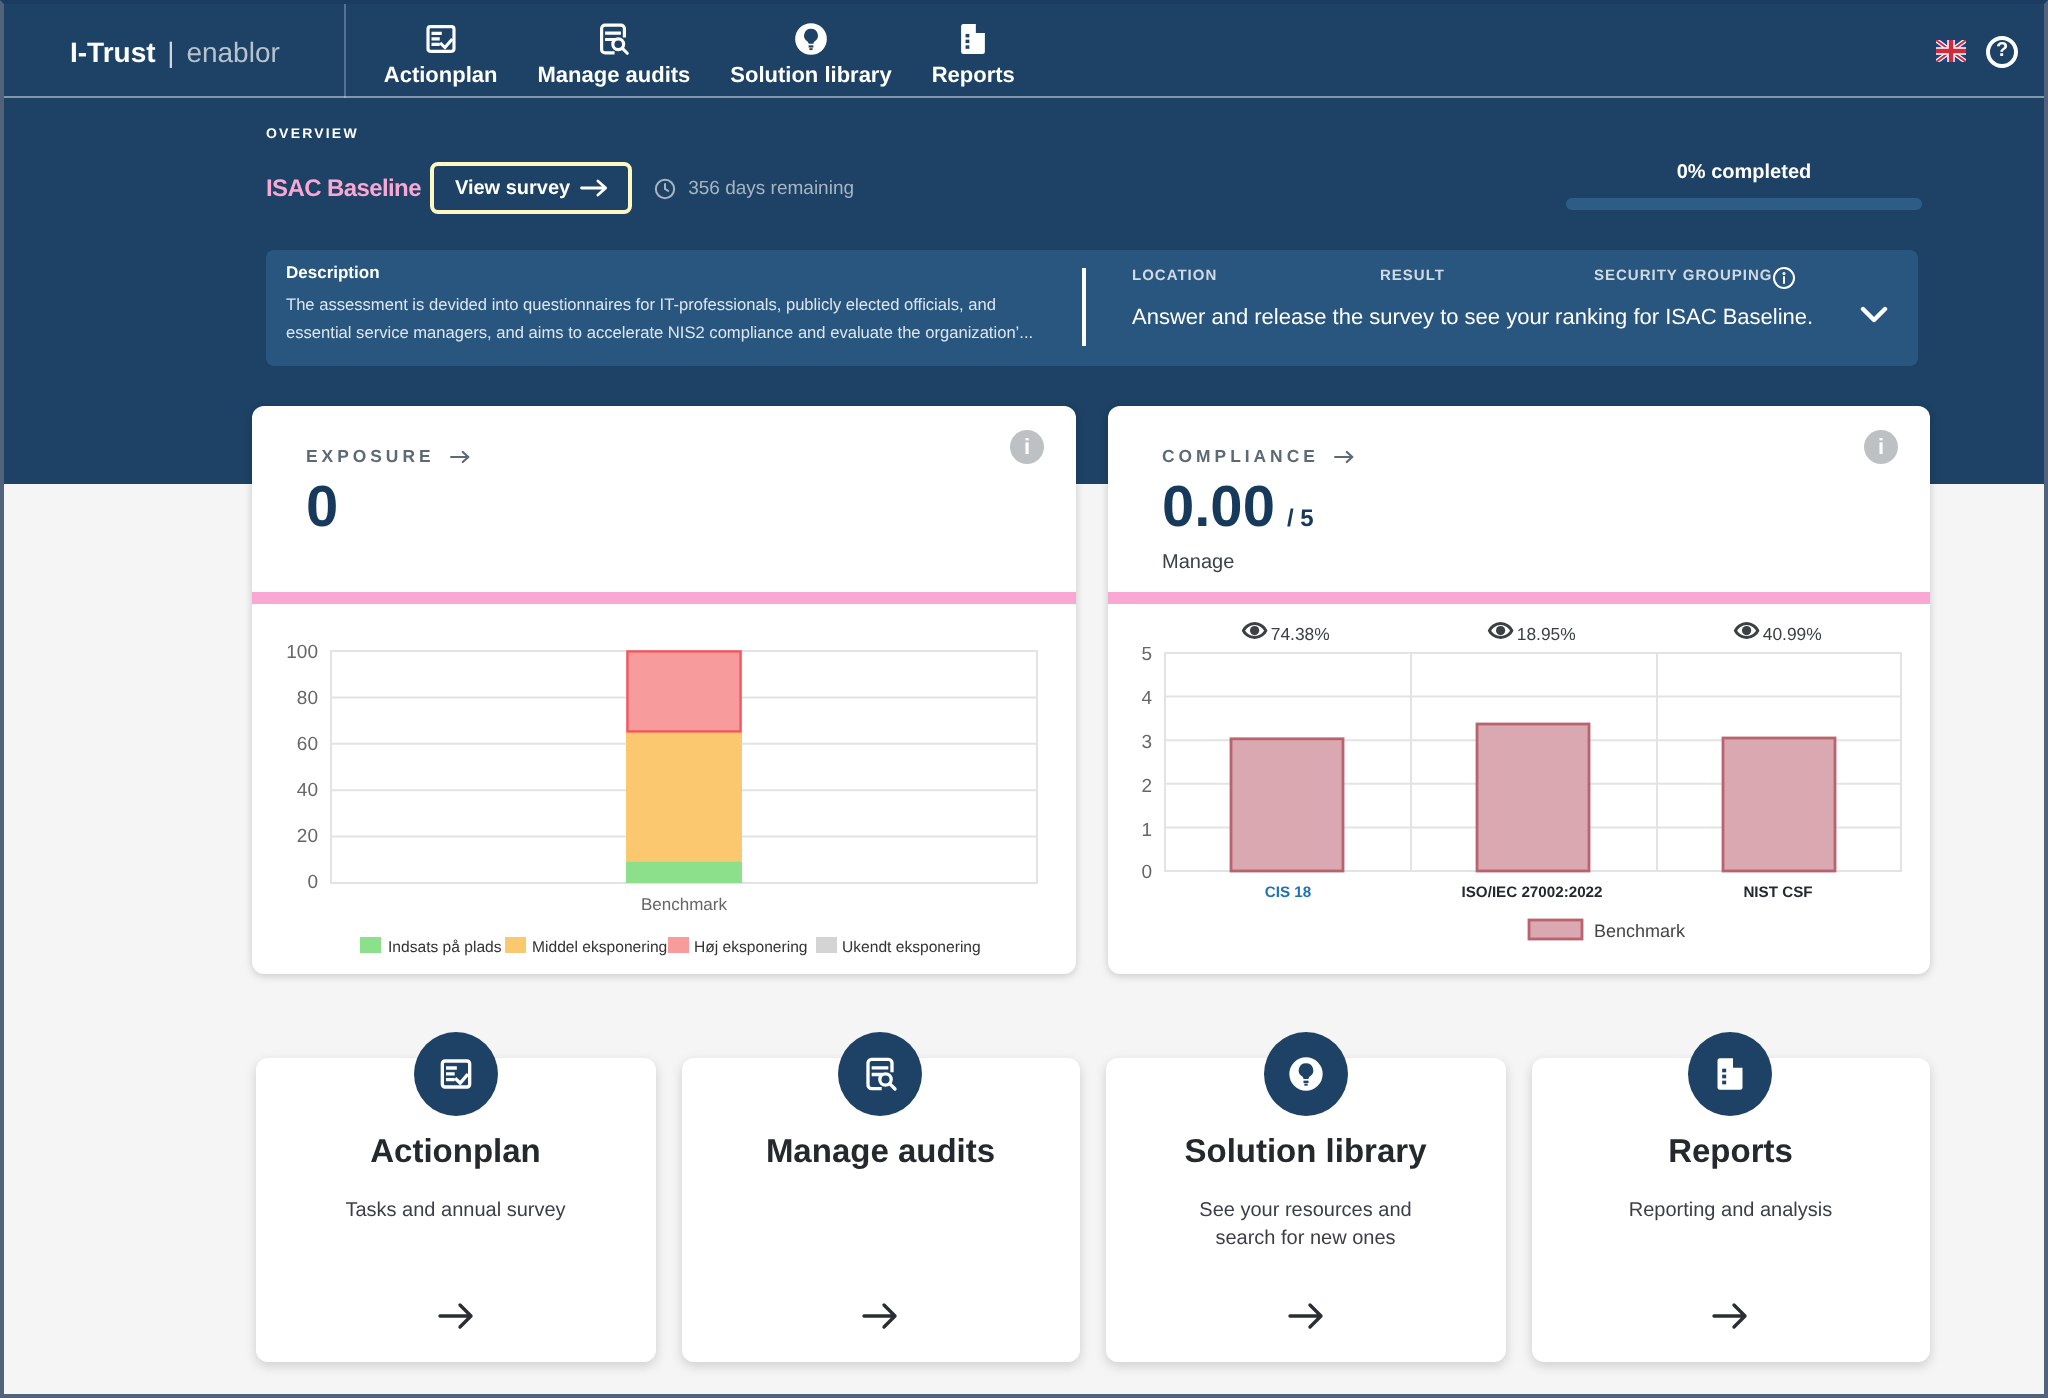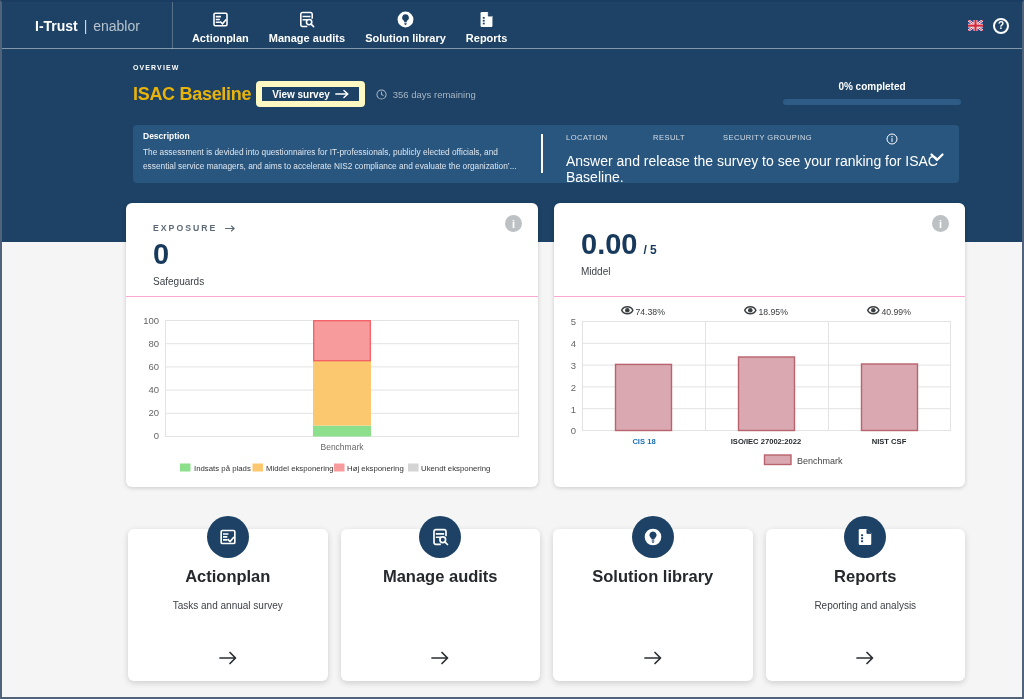--- a/index.html
+++ b/index.html
@@ -21,56 +21,56 @@
 .nav-item { display:flex; flex-direction:column; align-items:center; color:#fff; margin:0 10px; padding-top:2px; }
 .nav-item svg { display:block; }
 .nav-item .lbl { font-size:11px; font-weight:bold; margin-top:3px; white-space:nowrap; }
 .top-right { position:absolute; right:13px; top:0; height:47px; display:flex; align-items:center; gap:10px; }
 .help { width:16px; height:16px; border:2px solid #fff; border-radius:50%; color:#fff; font-size:10px; font-weight:bold; display:flex; align-items:center; justify-content:center; }
 
 
 .hero { background:#1d4265; height:193px; padding-left:131px; padding-right:62px; position:relative; }
 .overview { padding-top:15px; font-size:7px; font-weight:bold; letter-spacing:1.1px; color:#fff; }
 .hero-row { display:flex; align-items:center; margin-top:10px; }
-.hero h1 { font-size:18px; font-weight:bold; color:#eab308; letter-spacing:-0.3px; }
-.btn-survey { margin-left:5px; border:6px solid #fef9c3; border-radius:4px; color:#fff;
+.hero h1 { font-size:12px; font-weight:bold; color:#f9a8d4; letter-spacing:-0.3px; }
+.btn-survey { margin-left:5px; border:2px solid #fef9c3; border-radius:4px; color:#fff;
   font-size:10px; font-weight:bold; height:26px; padding:0 10px; display:flex; align-items:center; gap:5px; background:transparent; }
 .days { display:flex; align-items:center; gap:6px; margin-left:11px; color:#a7b5c3; font-size:9.5px; }
 .completed { position:absolute; right:61px; top:32px; text-align:right; }
 .completed .txt { color:#fff; font-size:10px; font-weight:bold;text-align:center; }
 .progress { margin-top:7px; width:178px; height:6px; border-radius:3px; background:#2d5c86; }
 
 
 .desc-panel { position:absolute; left:131px; right:63px; top:76px; height:58px;
   background:#29567f; border-radius:4px; display:flex; padding:6px 0; }
 .desc-left { width:408px; padding:0 0 0 10px; }
 .desc-left h4 { color:#fff; font-size:8.5px; font-weight:bold; }
 .desc-left p { color:#dde6ee; font-size:8.3px; line-height:13.5px; margin-top:5px; }
 .desc-div { width:2px; background:#fff; margin:3px 0 4px; }
 .desc-right { flex:1; padding:0 20px 0 23px; position:relative; }
-.meta-row { display:flex; margin-top:2px; font-size:7.5px; font-weight:normal; letter-spacing:.5px; color:rgba(255,255,255,.78); }
+.meta-row { display:flex; margin-top:2px; font-size:7.5px; font-weight:bold; letter-spacing:.5px; color:rgba(255,255,255,.78);gap:37px; }
 .meta-row span:nth-child(1){ width:87px; }
 .meta-row span:nth-child(2){ width:70px; }
 .info-o { position:absolute; right:61px; top:2px; display:flex; }
-.answer { margin-top:11px; color:#fff; font-size:14px; }
+.answer { margin-top:11px; color:#fff; font-size:11px; }
 .chev { position:absolute; right:15px; top:22px; display:flex; }
 
 
 .main { position:relative; padding:0 0 0 0;border-radius:18px; }
 .cards-row { display:flex; gap:16px; margin:-39px 57px 0 124px; position:relative; }
 .card { background:#fff; border-radius:6px; box-shadow:0 1px 4px rgba(0,0,0,.18); }
 .stat-card { width:412px; height:284px; position:relative; }
 .stat-head { padding:20px 18px 0 27px; position:relative; height:93px; }
 .stat-title { display:flex; align-items:center; gap:8px; font-size:8.7px; font-weight:bold; letter-spacing:2px; color:#5d6a76; }
 .info-i { position:absolute; right:16px; top:12px; width:17px; height:17px; border-radius:50%; background:#bec1c4;
   color:#fff; font-size:11px; font-weight:bold; display:flex; align-items:center; justify-content:center; font-style:normal; }
 .big-num { margin-top:7px; font-size:29px; font-weight:bold; color:#17395c; line-height:1; display:flex; align-items:baseline; }
 .big-num .den { font-size:12px; margin-left:6px; font-weight:bold; }
 .stat-sub { margin-top:7px; font-size:10px; color:#3d4249; }
-.stat-body { border-top:1px solid #f9a8d4; }
+.stat-body { border-top:6px solid #f9a8d4; }
 
 
 .navcards { display:flex; gap:13px; margin:42px 57px 0 126px; }
 .navcard { position:relative; width:199.5px; height:152px; background:#fff; border-radius:6px;
   box-shadow:0 2px 6px rgba(0,0,0,.16); text-align:center; }
 .navcard .circle { position:absolute; left:50%; top:-13px; transform:translateX(-50%);
   width:42px; height:42px; border-radius:50%; background:#1d4265; display:flex; align-items:center; justify-content:center; }
 .navcard h3 { margin-top:38px; font-size:16.5px; font-weight:bold; color:#25282c; }
 .navcard p { margin-top:13px; font-size:10px; color:#3b3f45; line-height:13.5px; }
 .navcard .arr { position:absolute; bottom:16px; left:50%; transform:translateX(-50%); display:flex; }
@@ -190,21 +190,20 @@
 
       <div class="card stat-card">
         <div class="stat-head">
           <div class="stat-title">EXPOSURE
             <svg width="10" height="9" viewBox="0 0 18 12" fill="none" stroke="#5d6a76" stroke-width="2">
               <path d="M1 6h15M11.5 1.5L16.5 6l-5 4.5" stroke-linecap="round" stroke-linejoin="round"></path>
             </svg>
           </div>
           <i class="info-i">i</i>
           <div class="big-num">0</div>
-          <div class="stat-sub">Safeguards</div>
         </div>
         <div class="stat-body">
           <svg width="412" height="190" viewBox="0 0 412 190">
 
             <g stroke="#e3e3e3" stroke-width="1">
               <line x1="39" y1="23.5" x2="393" y2="23.5"></line>
               <line x1="39" y1="46.7" x2="393" y2="46.7"></line>
               <line x1="39" y1="69.9" x2="393" y2="69.9"></line>
               <line x1="39" y1="93.1" x2="393" y2="93.1"></line>
               <line x1="39" y1="116.3" x2="393" y2="116.3"></line>
@@ -235,23 +234,28 @@
               <text x="221" y="174">Høj eksponering</text>
               <rect x="282" y="166.5" width="10.5" height="8" fill="#d4d4d4"></rect>
               <text x="295" y="174">Ukendt eksponering</text>
             </g>
           </svg>
         </div>
       </div>
 
       <div class="card stat-card" style="width:413px;">
         <div class="stat-head">
+          <div class="stat-title">COMPLIANCE
+            <svg width="10" height="9" viewBox="0 0 18 12" fill="none" stroke="#5d6a76" stroke-width="2">
+              <path d="M1 6h15M11.5 1.5L16.5 6l-5 4.5" stroke-linecap="round" stroke-linejoin="round"></path>
+            </svg>
+          </div>
           <i class="info-i">i</i>
           <div class="big-num">0.00<span class="den">/ 5</span></div>
-          <div class="stat-sub">Middel</div>
+          <div class="stat-sub">Manage</div>
         </div>
         <div class="stat-body">
           <svg width="411" height="190" viewBox="0 0 411 190">
 
             <g font-size="8.7" fill="#3c4043">
               <g transform="translate(67.3,9)">
                 <path d="M6 0.8C3.1 0.8 1 2.9 0.4 4.3 1 5.7 3.1 7.8 6 7.8s5-2.1 5.6-3.5C11 2.9 8.9 0.8 6 0.8z" fill="none" stroke="#3c4043" stroke-width="1.5"></path>
                 <circle cx="6" cy="4.3" r="2.3" fill="#3c4043"></circle>
               </g>
               <text x="81.4" y="18">74.38%</text>
@@ -341,20 +345,21 @@
       <div class="navcard">
         <div class="circle">
           <svg width="20" height="20" viewBox="0 0 24 24">
             <circle cx="12" cy="12" r="10" fill="#fff"></circle>
             <path d="M12 5.5a4.3 4.3 0 0 0-2.4 7.9c.5.4.9 1 .9 1.6h3c0-.6.4-1.2.9-1.6A4.3 4.3 0 0 0 12 5.5z" fill="#1d4265"></path>
             <rect x="10.5" y="16" width="3" height="1.4" fill="#1d4265"></rect>
             <rect x="11" y="17.8" width="2" height="1.2" fill="#1d4265"></rect>
           </svg>
         </div>
         <h3>Solution library</h3>
+        <p>See your resources and<br>search for new ones</p>
         <div class="arr">
           <svg width="18" height="14" viewBox="0 0 18 14" fill="none" stroke="#2b2f33" stroke-width="1.7">
             <path d="M1 7h15.5M11 1.5L16.5 7l-5.5 5.5" stroke-linecap="round" stroke-linejoin="round"></path>
           </svg>
         </div>
       </div>
       <div class="navcard">
         <div class="circle">
           <svg width="20" height="20" viewBox="0 0 24 24" fill="#fff">
             <path d="M6 2.5h8.2l5.3 5.3V20a1.5 1.5 0 0 1-1.5 1.5H6A1.5 1.5 0 0 1 4.5 20V4A1.5 1.5 0 0 1 6 2.5z"></path>

